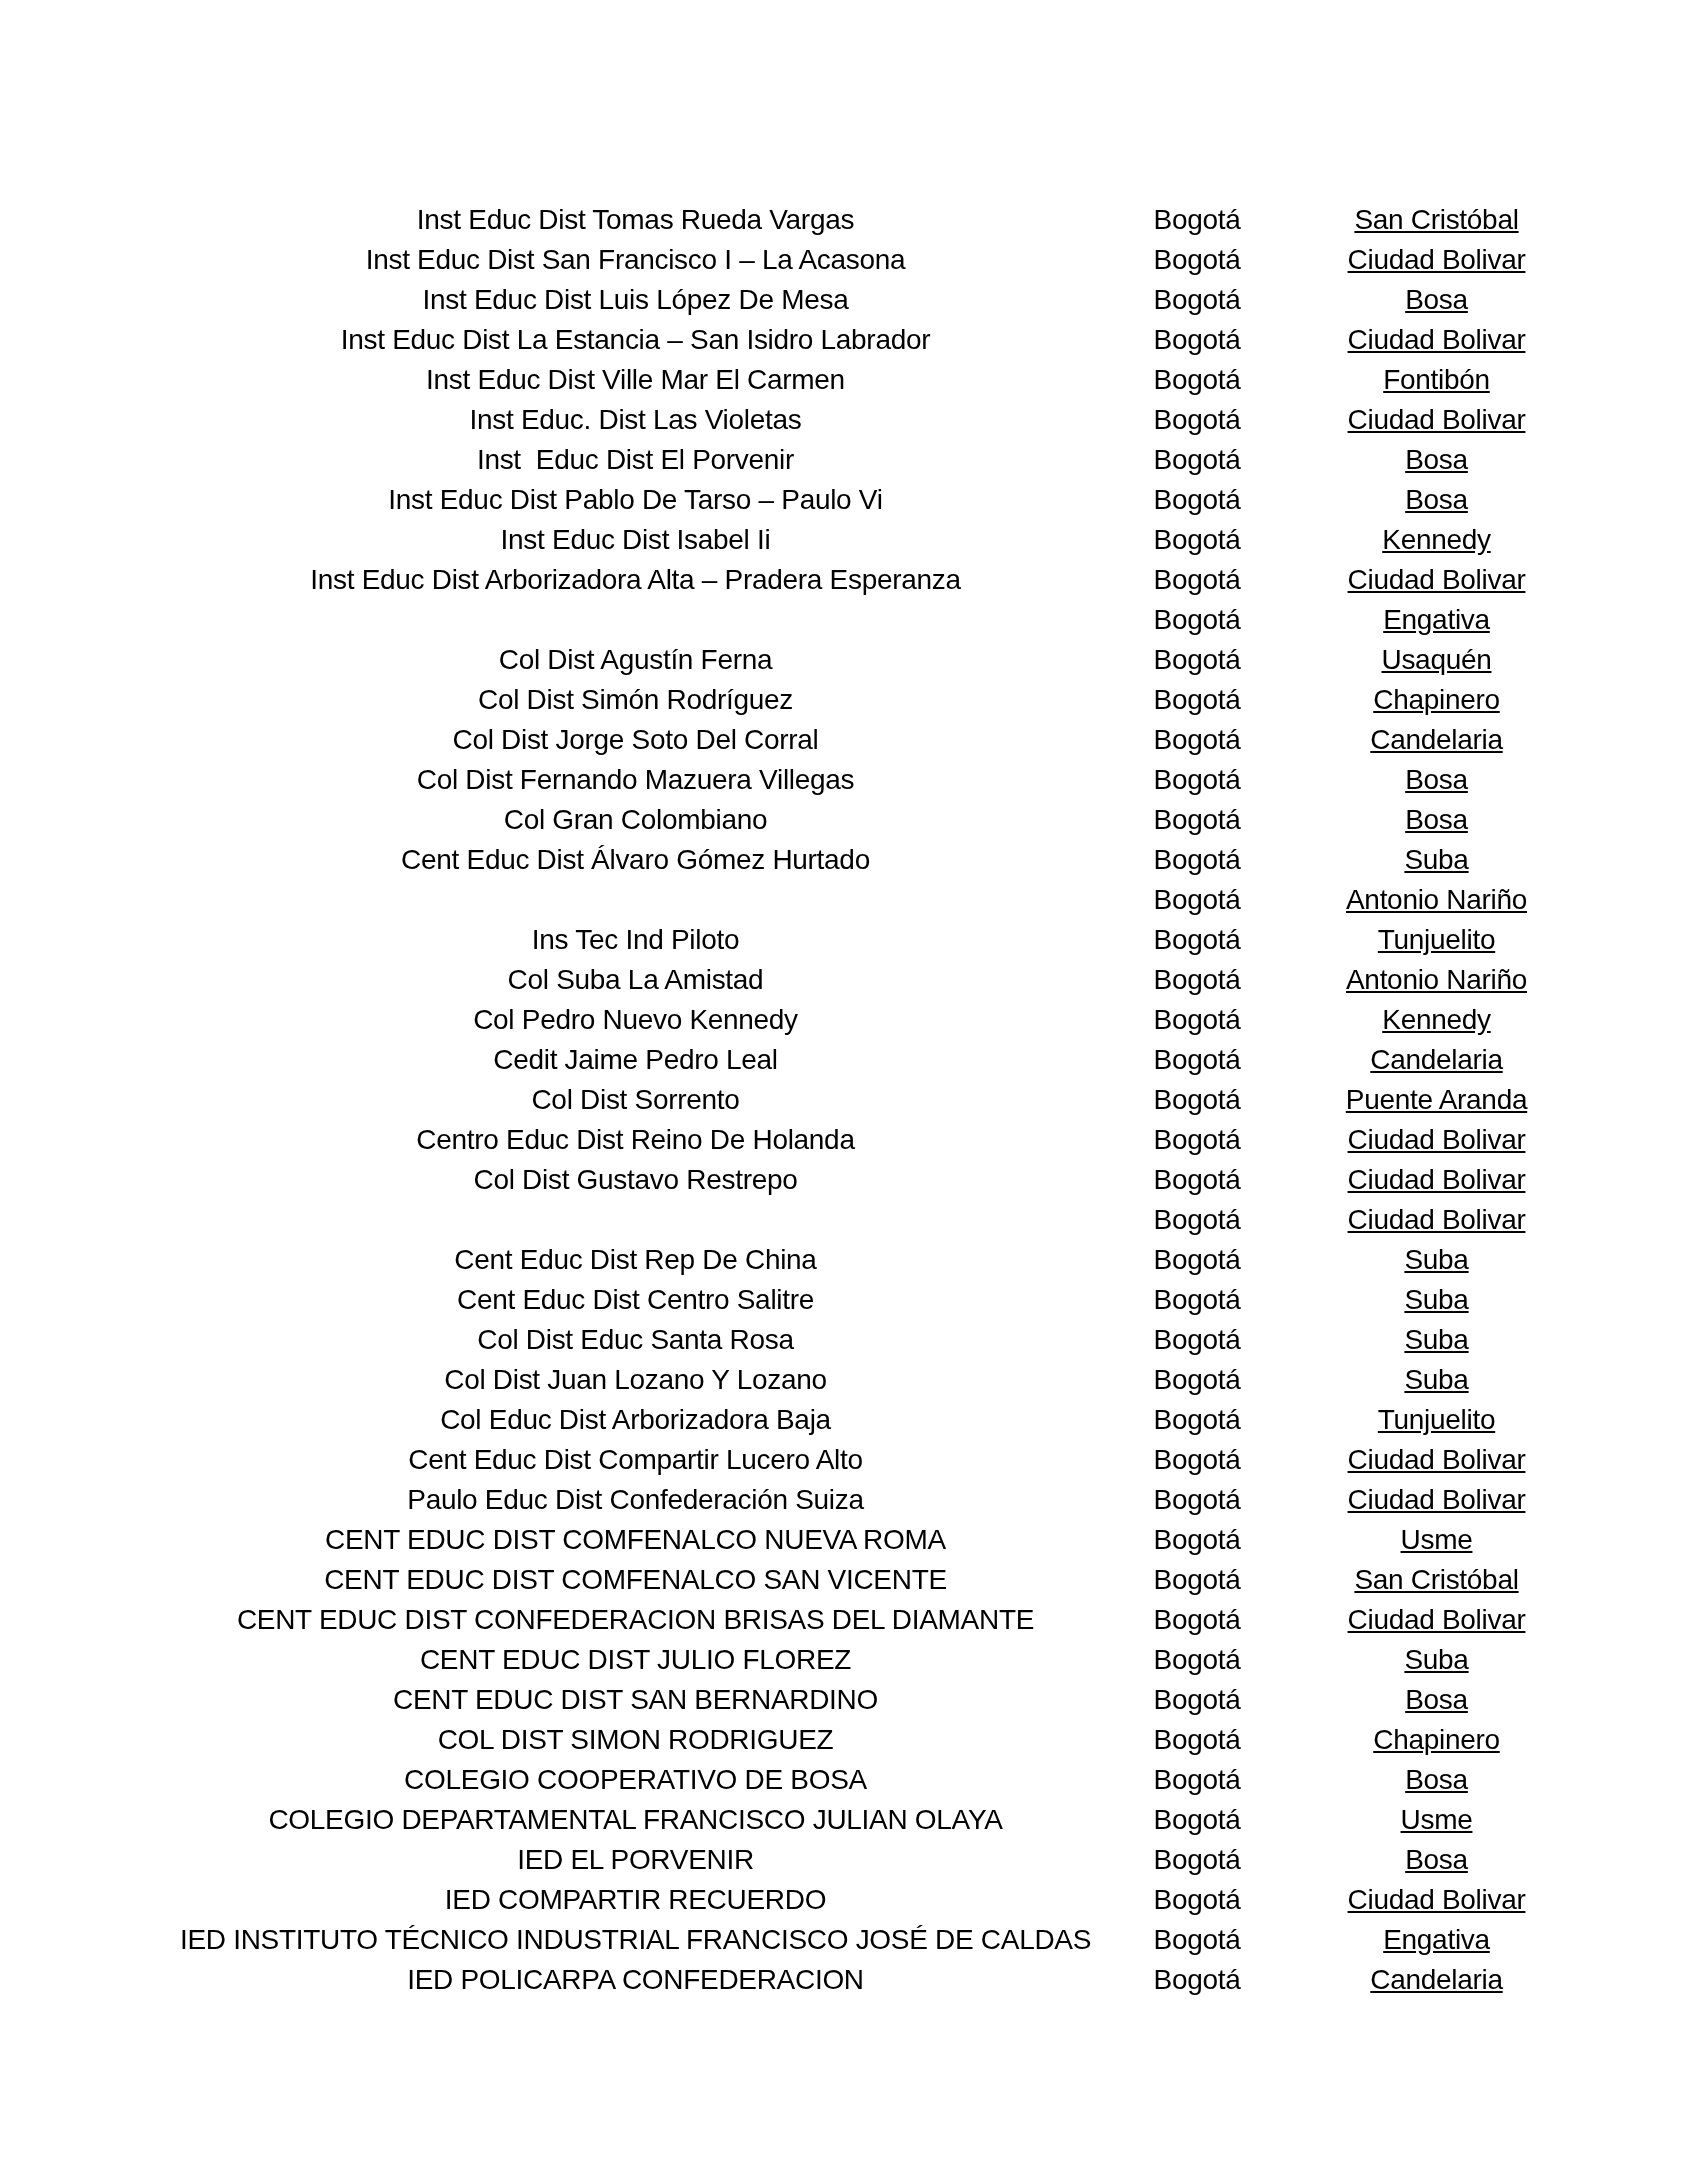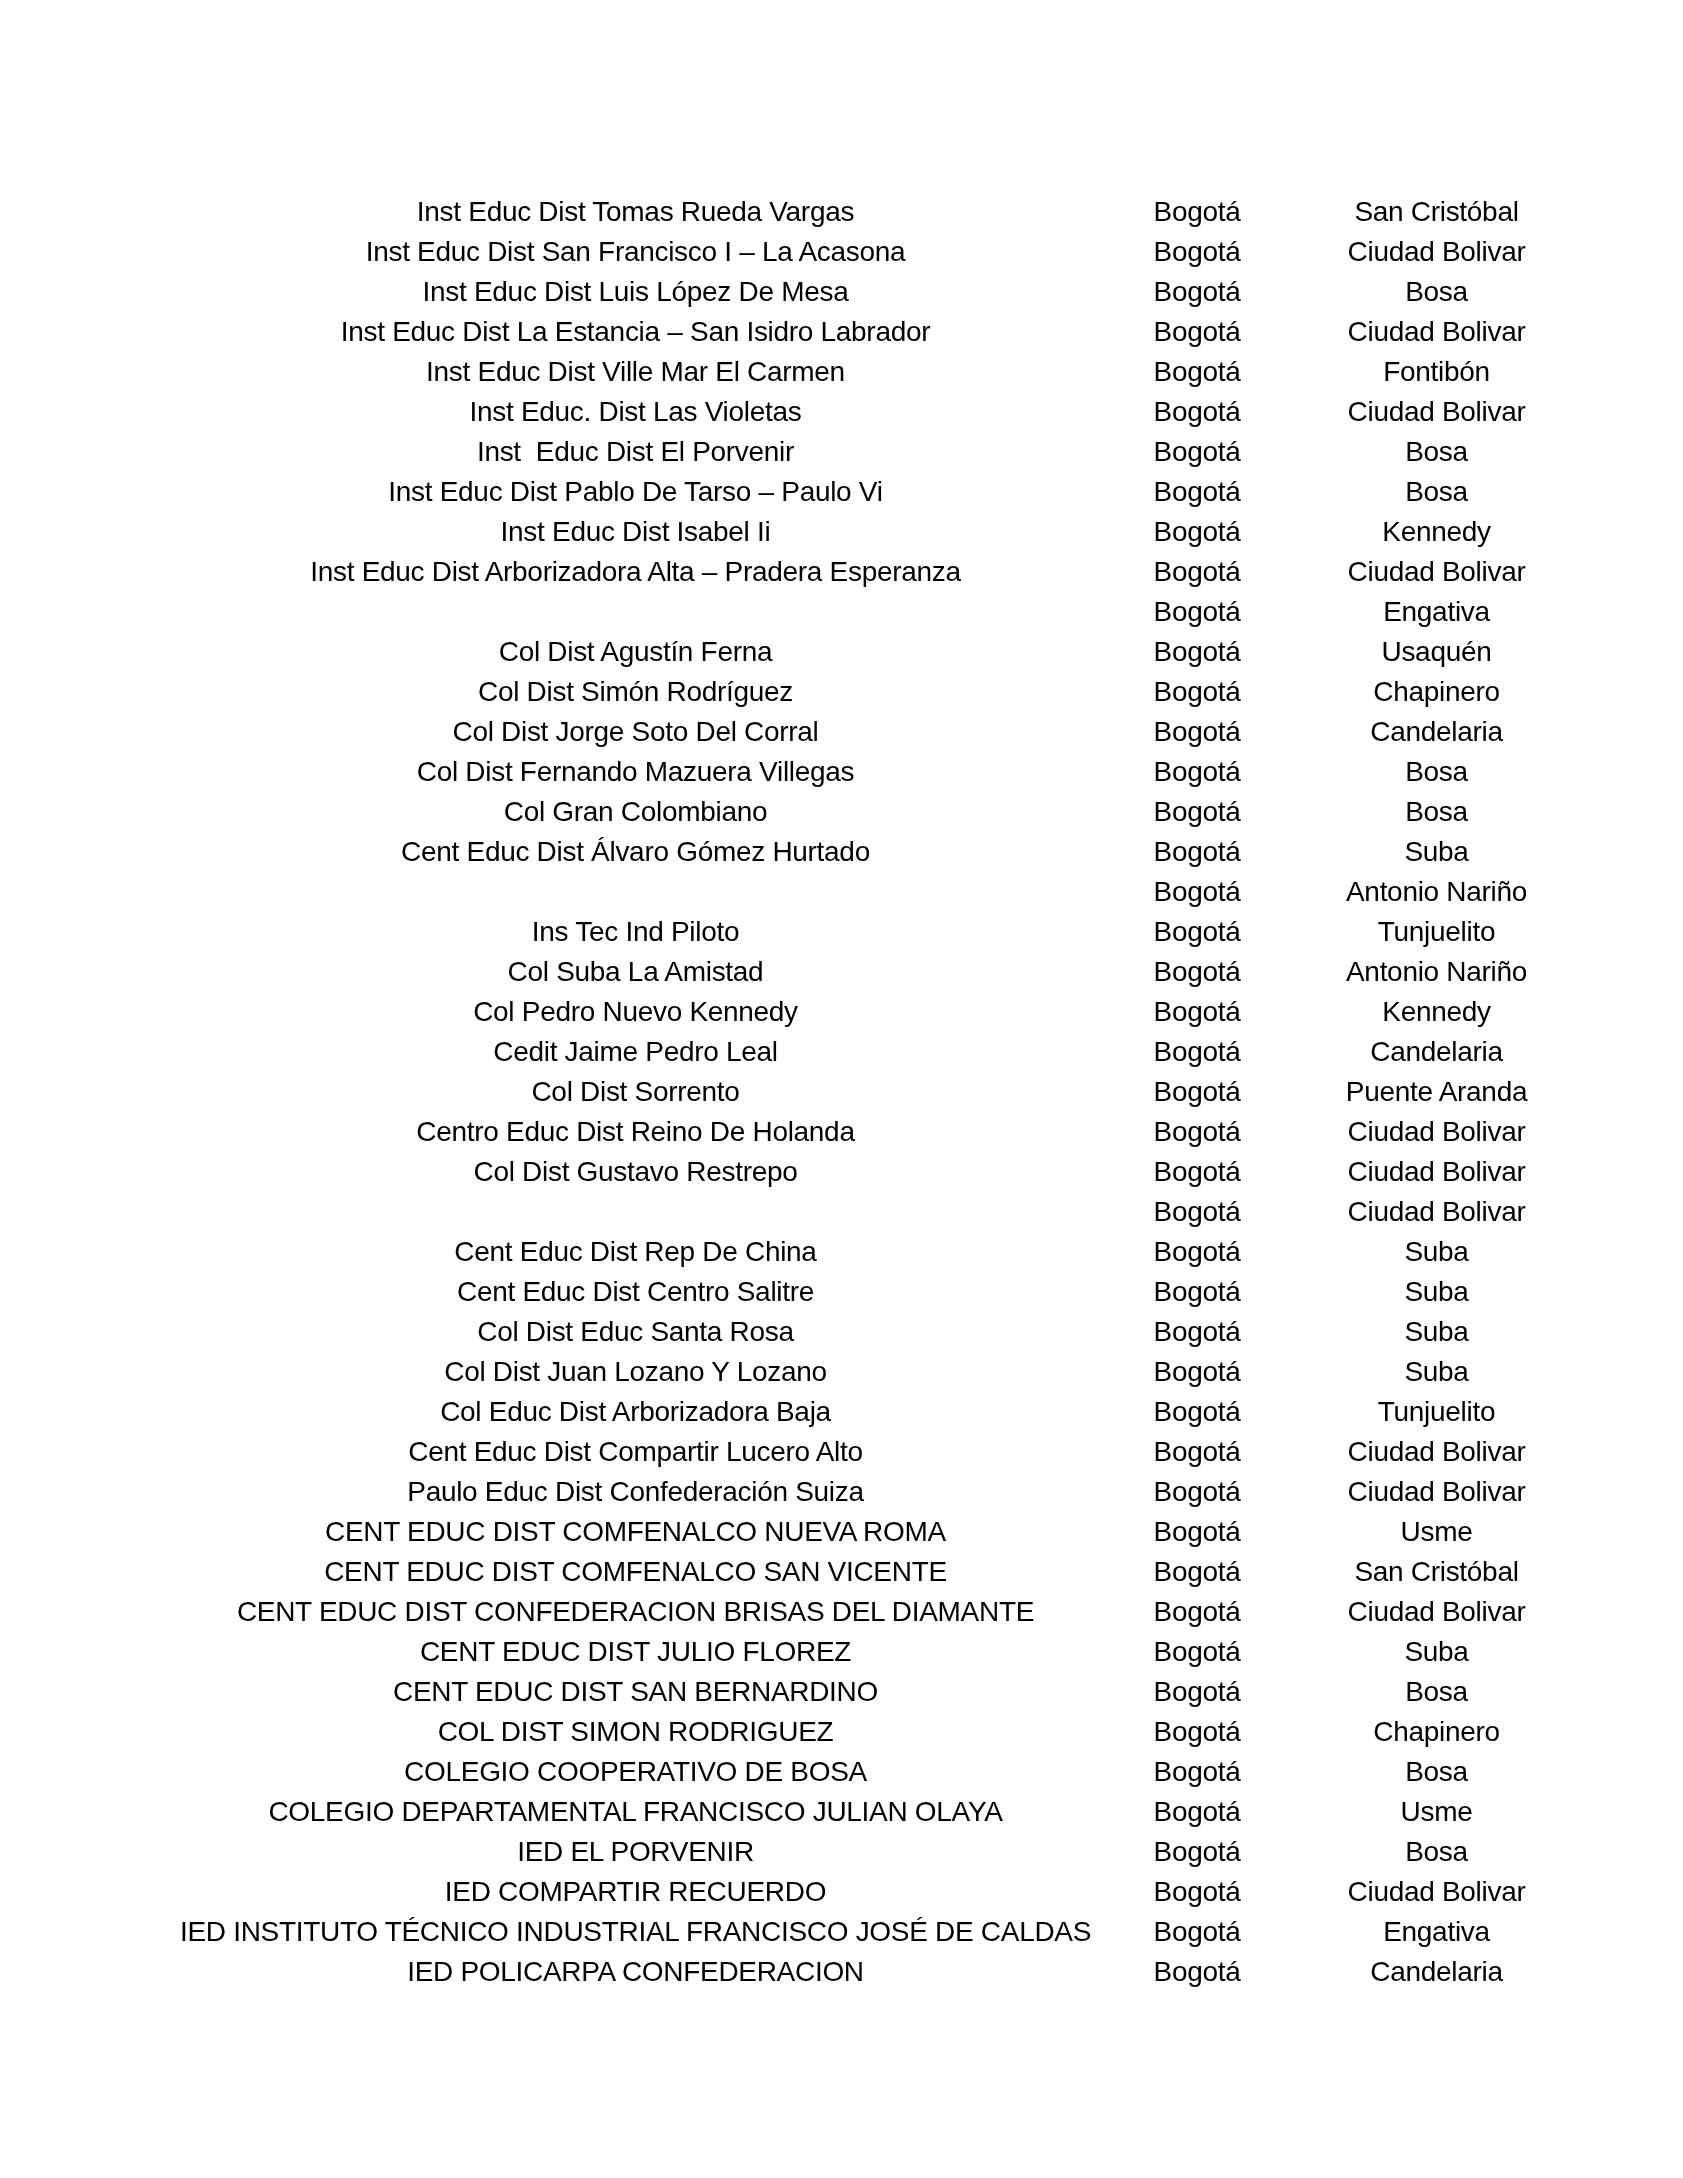--- a/index.html
+++ b/index.html
@@ -15,42 +15,42 @@
   .page {
     position: relative;
     width: 1683px;
     height: 2178px;
     background: #ffffff;
     font-family: "Liberation Sans", "DejaVu Sans", sans-serif;
     color: #000000;
   }
   .list {
     position: absolute;
-    top: 192px;
+    top: 200px;
     left: 0;
     width: 1391px;
   }
   .row {
     position: relative;
     height: 40px;
   }
   .cell {
     position: absolute;
     top: 0;
     height: 40px;
     line-height: 40px;
     font-size: 28px;
     letter-spacing: -0.3px;
     text-align: center;
     white-space: pre;
     color: #000000;
   }
   .cell.name     { left: 0px;    width: 1271px; }  
   .cell.city     { left: 1118px; width: 158px;  }  
-  .cell.locality { left: 1263px; width: 347px;  }  
+  .cell.locality { left: 1263px; width: 347px; text-decoration: underline;  }  
 </style>
 </head>
 <body>
 
 <div class="page">
   <div class="list" id="school-list">
   <div class="row">
     <div class="cell name">Inst Educ Dist Tomas Rueda Vargas</div>
     <div class="cell city">Bogotá</div>
     <div class="cell locality">San Cristóbal</div>

